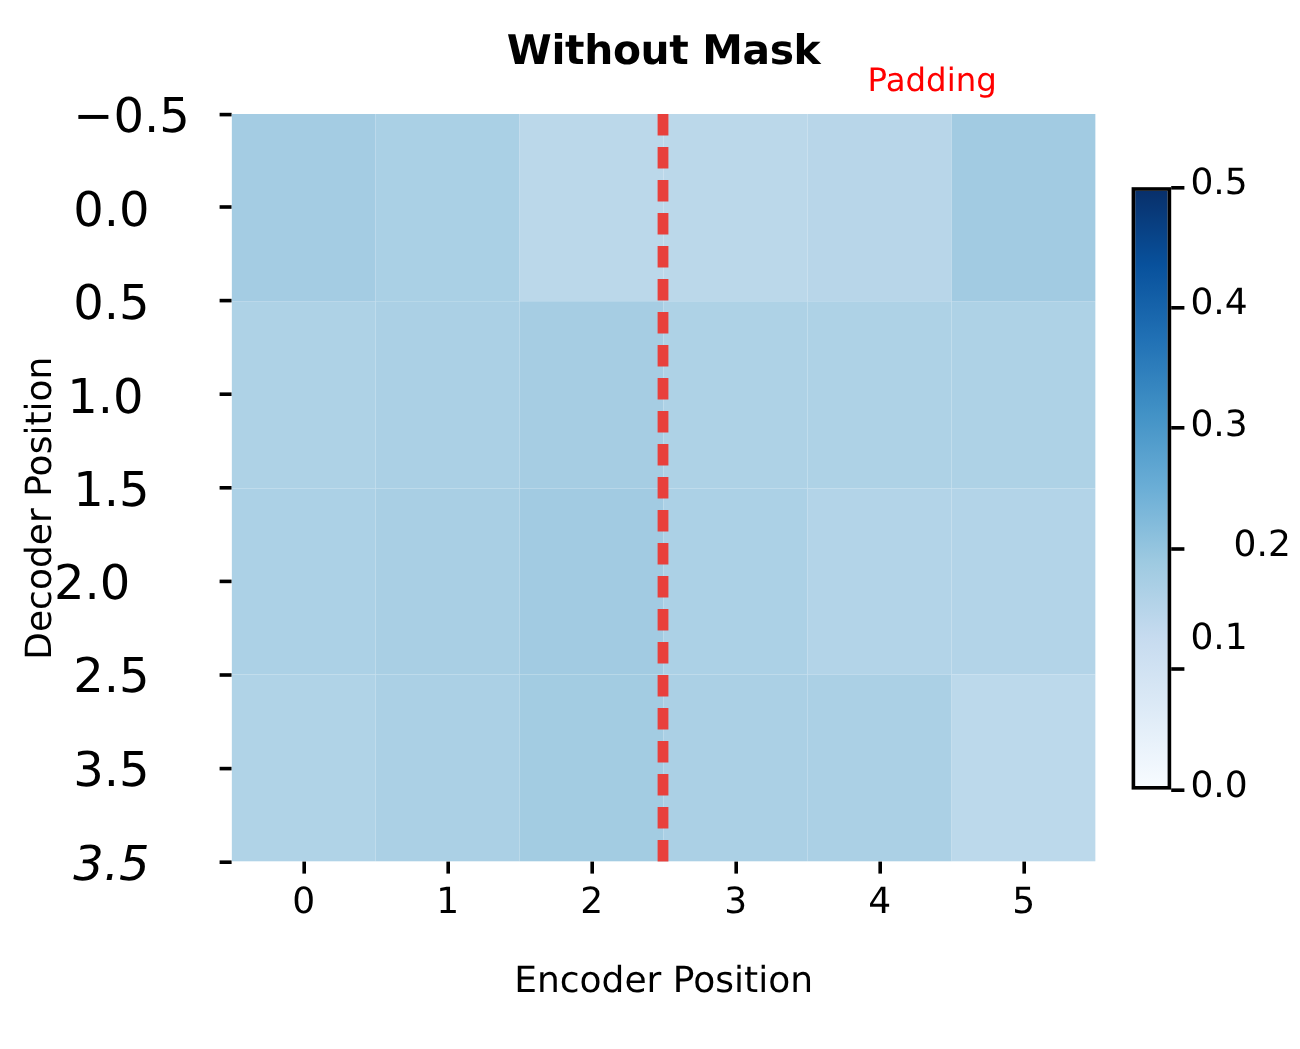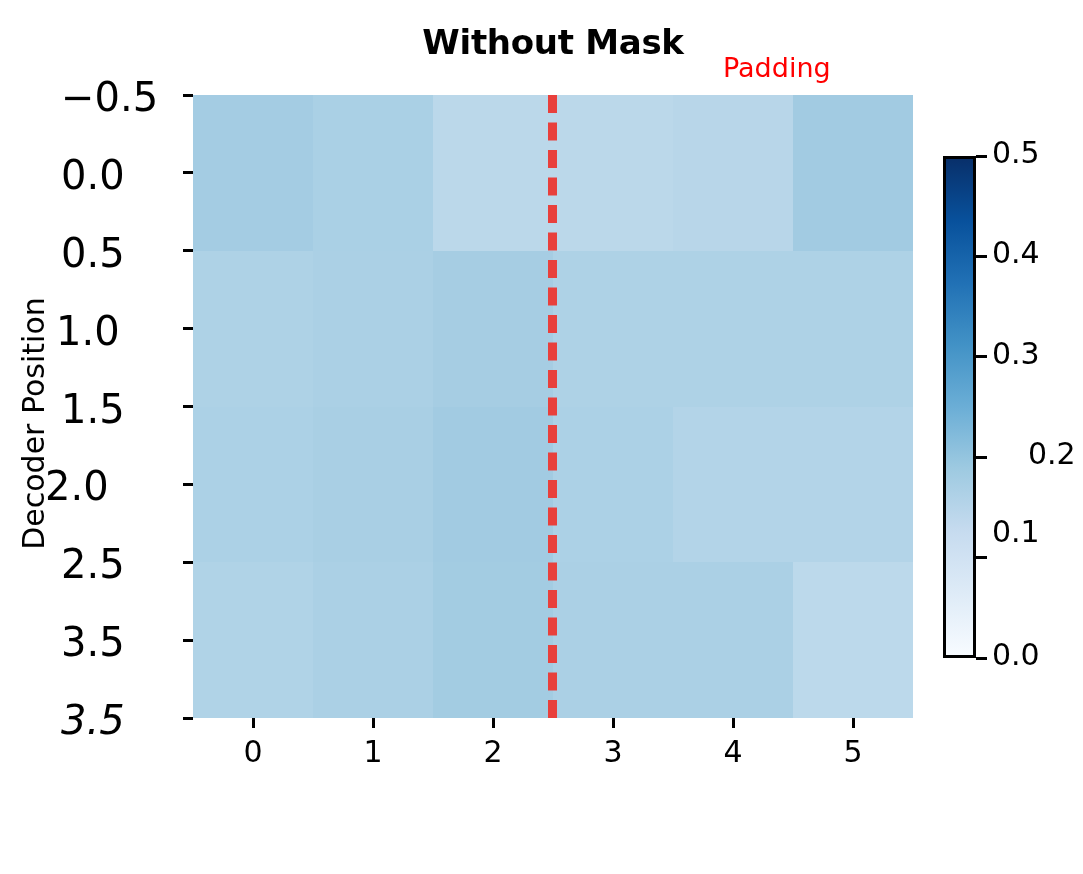--- a/index.html
+++ b/index.html
@@ -230,20 +230,21 @@
       <div class="xtick-mark" style="left: 491.5px; top: 718px;"></div>
       <div class="xtick-text" style="left: 463px; top: 734px;">2</div>
       <div class="xtick-mark" style="left: 611.5px; top: 718px;"></div>
       <div class="xtick-text" style="left: 583px; top: 734px;">3</div>
       <div class="xtick-mark" style="left: 731.5px; top: 718px;"></div>
       <div class="xtick-text" style="left: 703px; top: 734px;">4</div>
       <div class="xtick-mark" style="left: 851.5px; top: 718px;"></div>
       <div class="xtick-text" style="left: 823px; top: 734px;">5</div>
     </div>
 
+  <div id="x-axis-label">Encoder Position</div>
 
   <div id="colorbar-wrap">
     <div id="colorbar-gradient" style="background: linear-gradient(to top, rgb(247, 251, 255), rgb(222, 235, 247), rgb(198, 219, 239), rgb(158, 202, 225), rgb(107, 174, 214), rgb(66, 146, 198), rgb(33, 113, 181), rgb(8, 81, 156), rgb(8, 48, 107));"></div>
   </div>
   <div id="colorbar-ticks">
       <div class="cbtick-mark" style="left: 976px; top: 154.5px;"></div>
       <div class="cbtick-text" style="left: 992px; top: 135px;">0.5</div>
       <div class="cbtick-mark" style="left: 976px; top: 254.9px;"></div>
       <div class="cbtick-text" style="left: 992px; top: 235.4px;">0.4</div>
       <div class="cbtick-mark" style="left: 976px; top: 355.3px;"></div>

